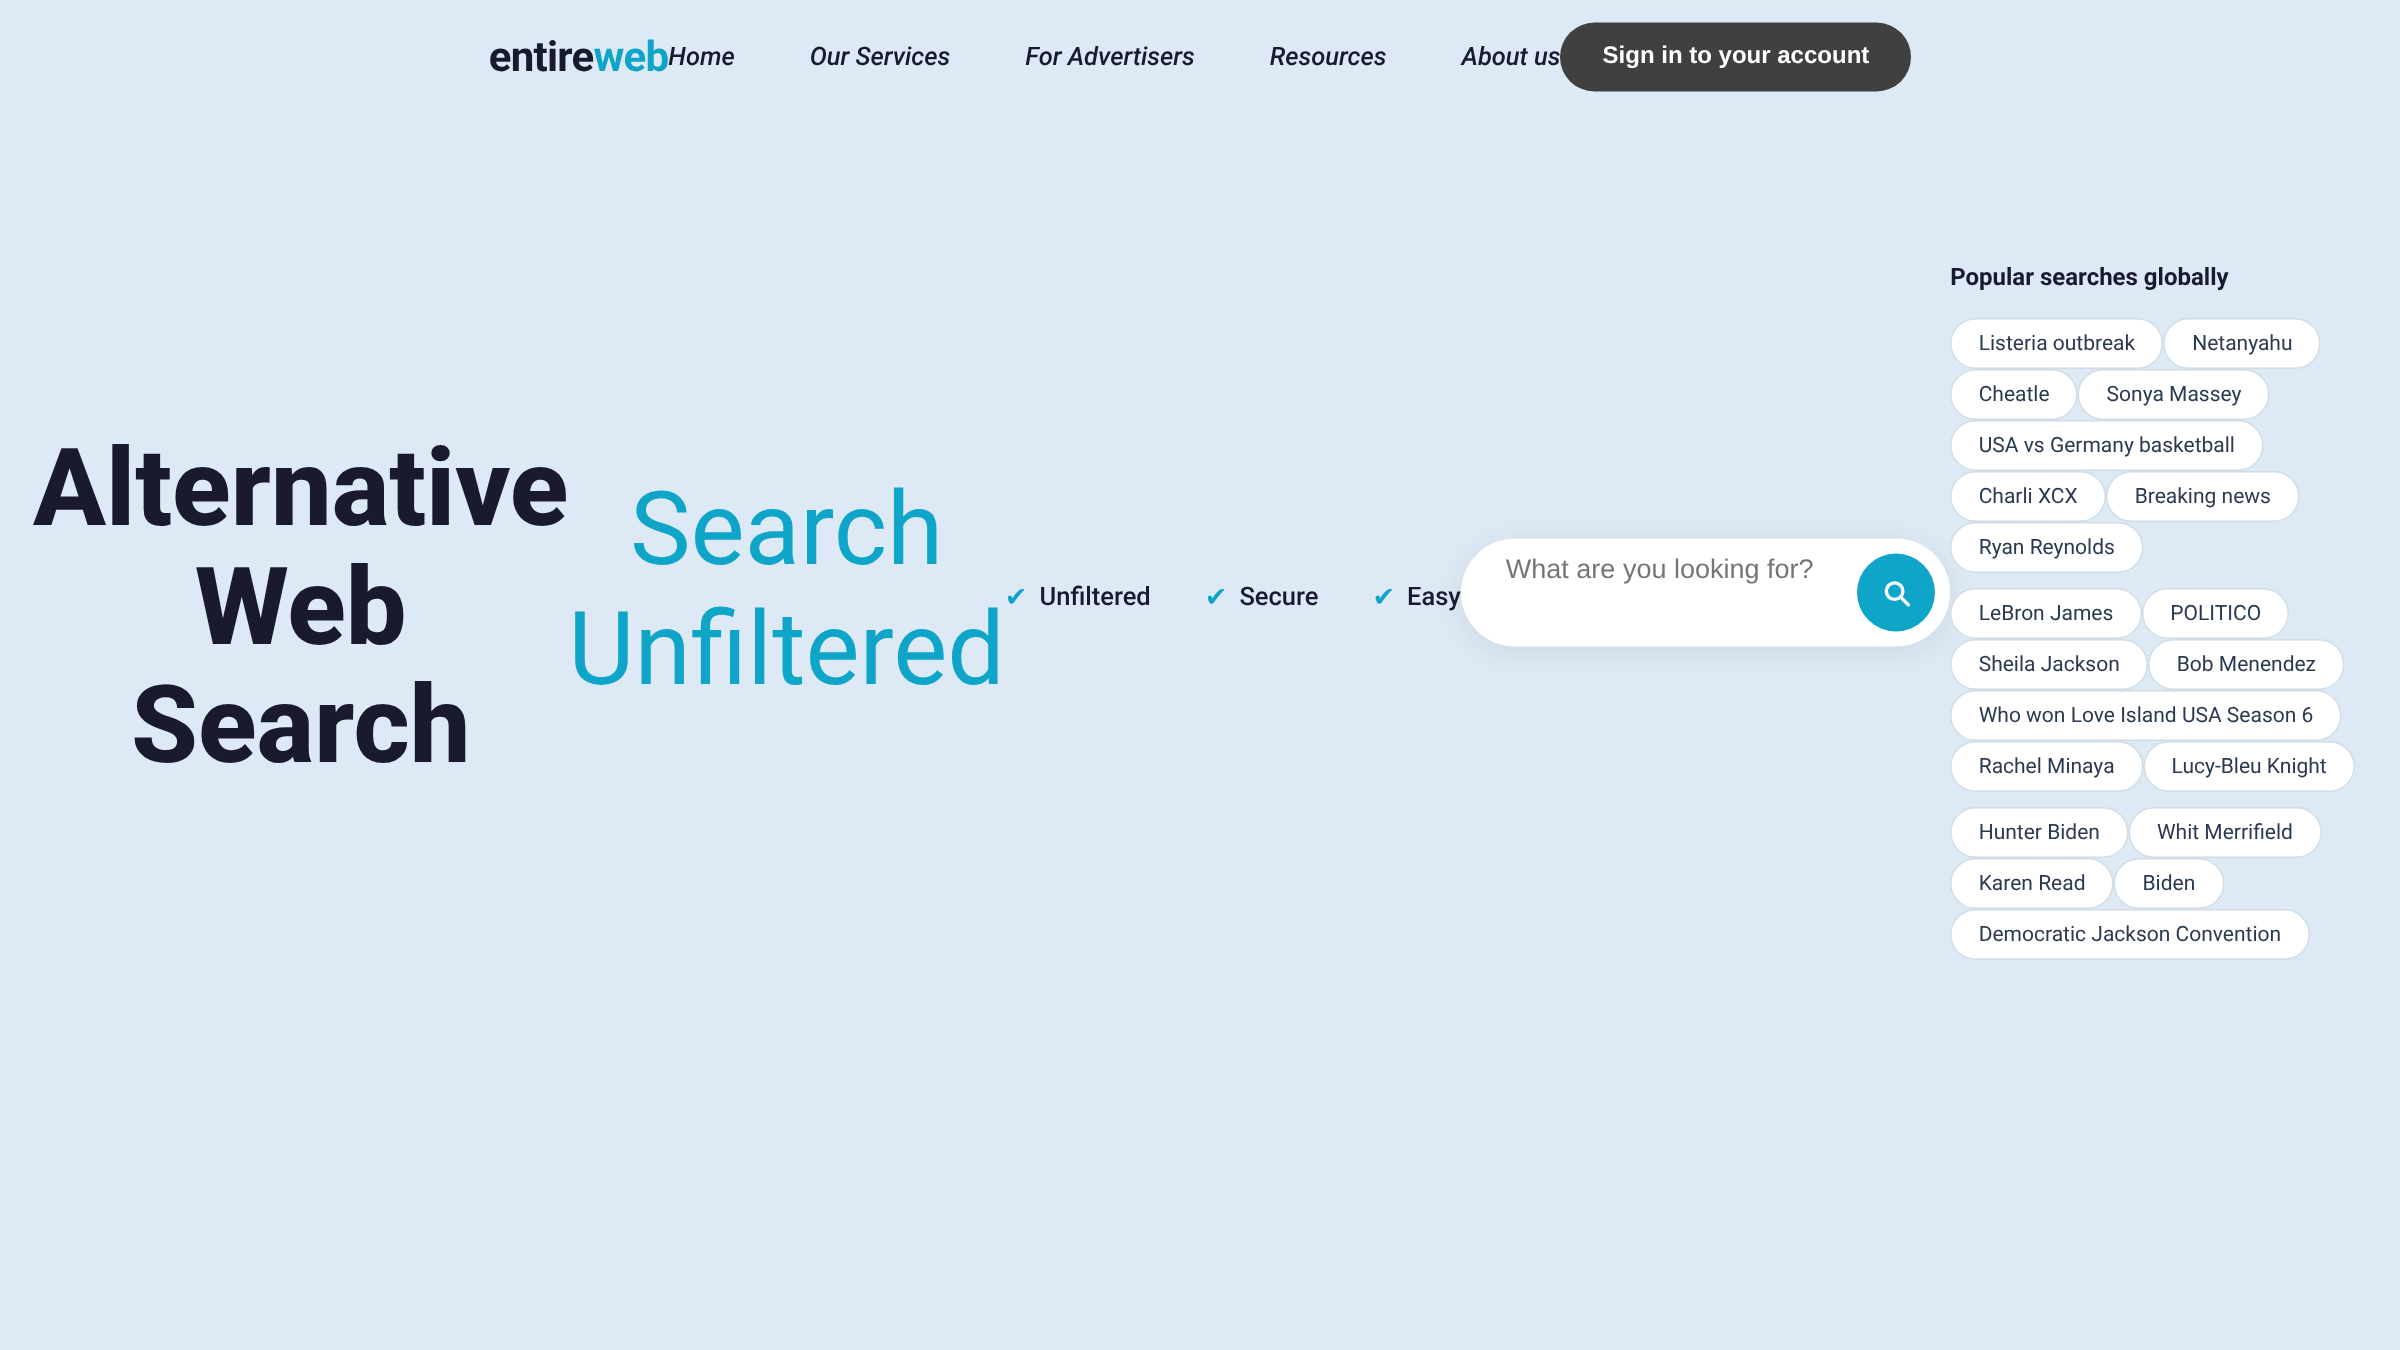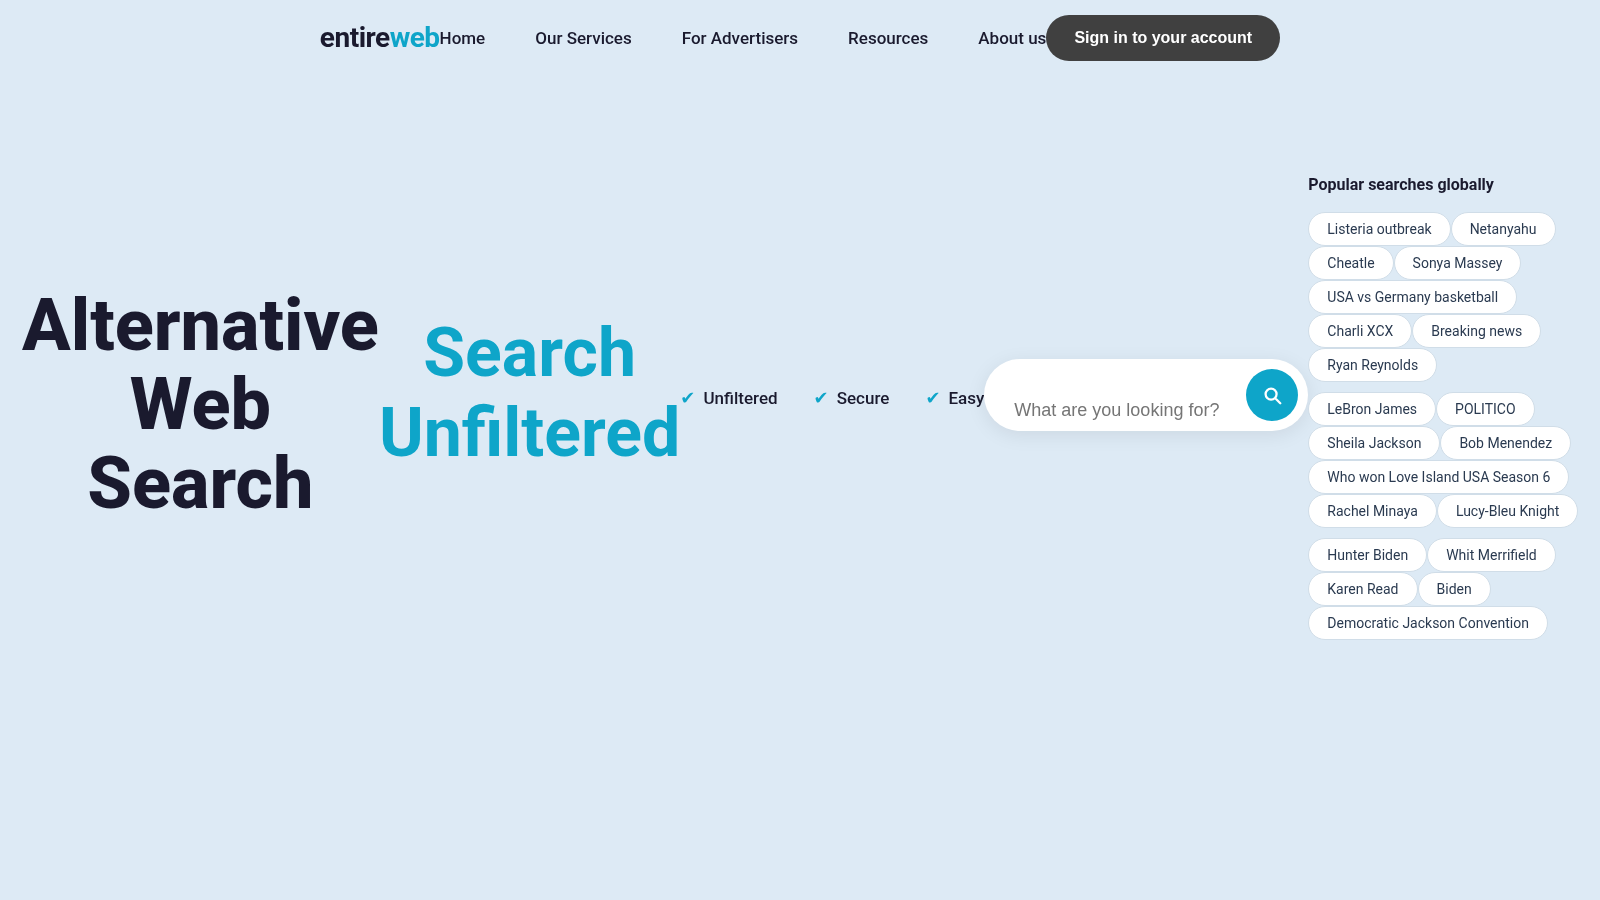--- a/index.html
+++ b/index.html
@@ -41,20 +41,21 @@
     }
 
     .logo-web {
       color: #0ea5c9;
     }
 
     nav {
       display: flex;
       align-items: center;
       gap: 50px;
+      font-style: italic;
     }
 
     nav a {
       text-decoration: none;
       color: #1a1a2e;
       font-size: 17px;
       font-weight: 500;
     }
 
     .sign-in-btn {
@@ -81,21 +82,21 @@
       font-size: 72px;
       font-weight: 800;
       color: #1a1a2e;
       text-align: center;
       line-height: 1.1;
       margin-bottom: 16px;
     }
 
     .subheadline {
       font-size: 68px;
-      font-weight: 700;
+      font-weight: 400;
       color: #0ea5c9;
       text-align: center;
       margin-bottom: 40px;
     }
 
     .badges {
       display: flex;
       align-items: center;
       gap: 36px;
       margin-bottom: 30px;
@@ -114,21 +115,21 @@
       color: #0ea5c9;
       font-size: 18px;
     }
 
     
     .search-container {
       width: 880px;
       background: white;
       border-radius: 50px;
       display: flex;
-      align-items: flex-end;
+      align-items: flex-start;
       padding: 10px 10px 10px 30px;
       box-shadow: 0 4px 20px rgba(0,0,0,0.08);
       margin-bottom: 36px;
     }
 
     .search-input {
       flex: 1;
       border: none;
       outline: none;
       font-size: 18px;

